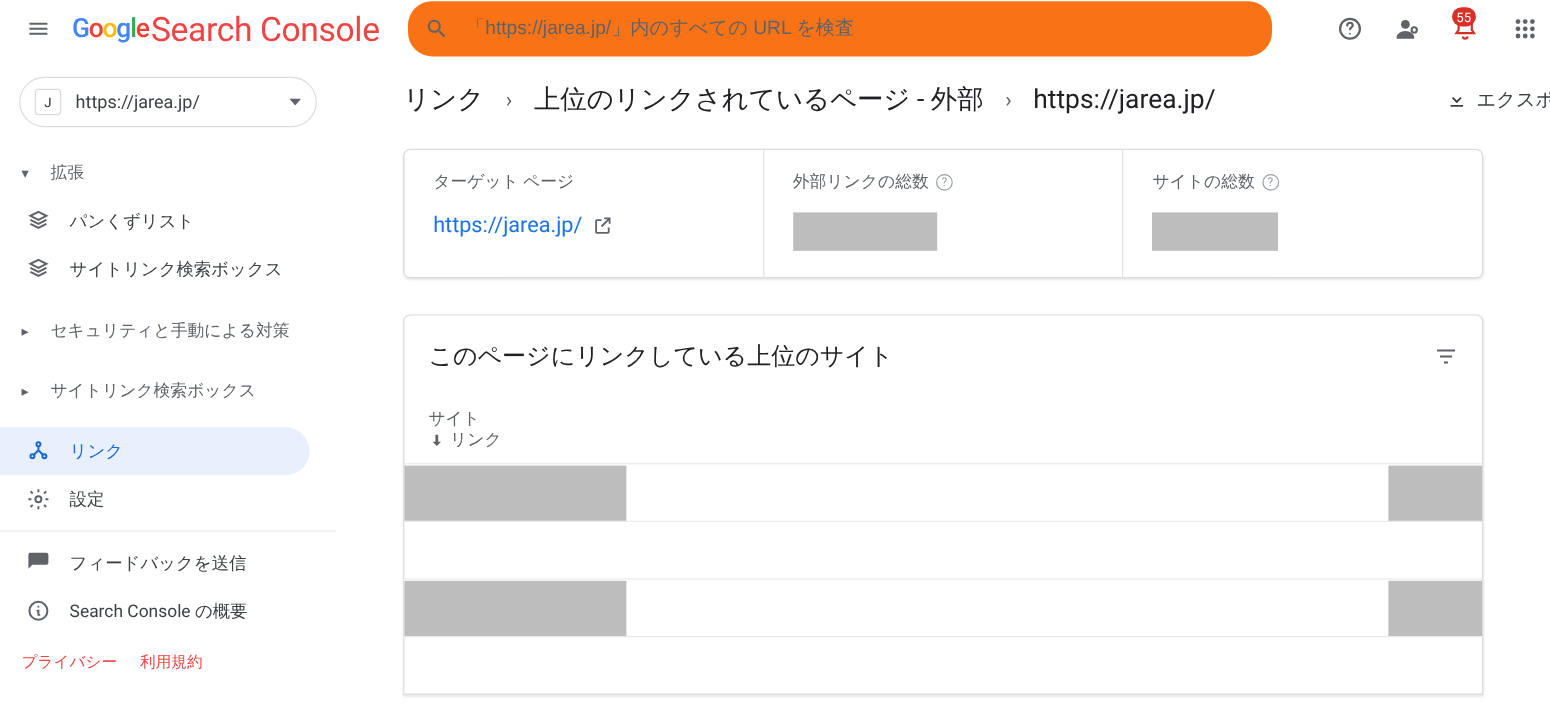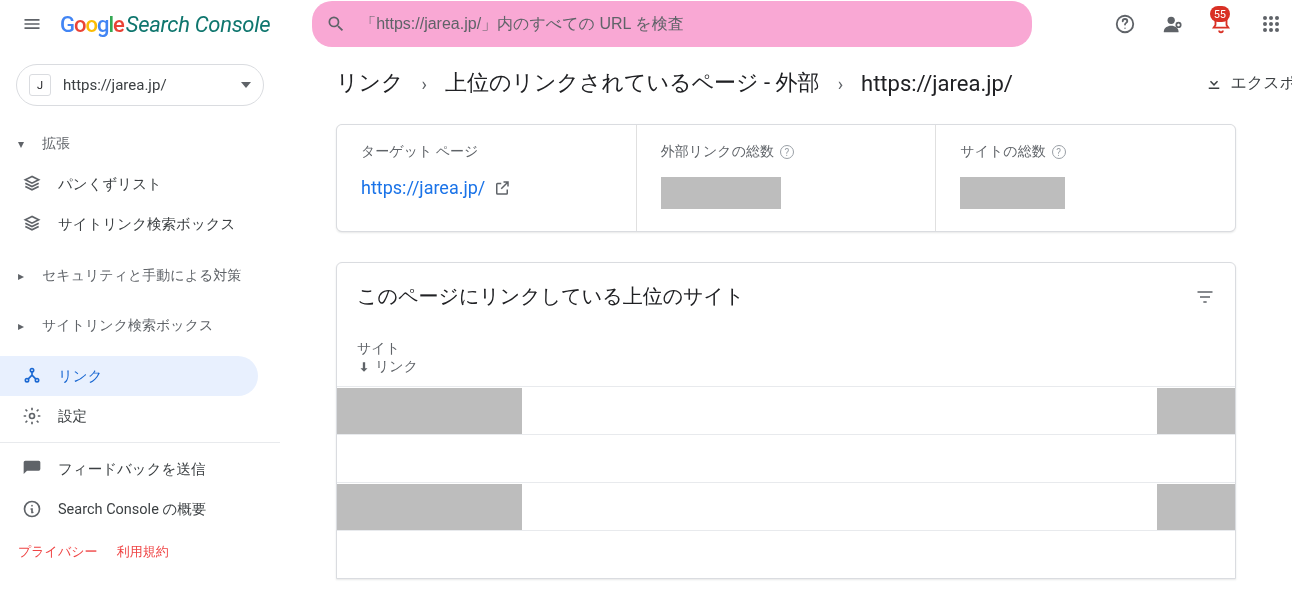--- a/index.html
+++ b/index.html
@@ -15,32 +15,31 @@
   
   .header {
     display: flex;
     align-items: center;
     height: 48px;
     padding: 0 12px;
     gap: 4px;
   }
   .hamburger { width: 40px; height: 40px; display:flex;align-items:center;justify-content:center; cursor: pointer; color:#5f6368;}
   .logo { display: flex; align-items: center; gap: 2px; margin-left: 4px; margin-right: 20px; }
-  .logo-text { font-size: 22px; color: #0f766e; letter-spacing: -0.3px; font-style: italic; }
+  .logo-text { font-size: 28px; color: #ef4444; letter-spacing: -0.3px; }
   .google-logo { font-size: 22px; font-weight: 500; letter-spacing: -1px;}
   .g-b{color:#4285F4}.g-r{color:#EA4335}.g-y{color:#FBBC05}.g-g{color:#34A853}
   .search-bar {
     flex: 0 0 720px;
     height: 46px;
-    background: #f9a8d4;
+    background: #f97316;
     border-radius: 20px;
     display: flex;
     align-items: center;
     padding: 0 14px;
-    margin-left: 18px;
   }
   .search-bar .si { color:#5f6368; margin-right: 14px; }
   .search-bar input { border:0; background:transparent; flex:1; font-size:16px; color:#3c4043; outline:none;}
   .search-bar input::placeholder { color:#5f6368;}
   .header-actions { margin-left:auto; display:flex; align-items:center; gap: 8px;}
   .hicon { width:40px;height:40px;display:flex;align-items:center;justify-content:flex-end;color:#5f6368;cursor:pointer;position:relative;}
   .badge { position:absolute; top:2px; right:2px; background:#d93025; color:#fff; font-size:11px; min-width:18px; height:16px; border-radius:8px; display:flex; align-items:center; justify-content:center; padding:0 4px;}
 
   
   .sidebar { position:absolute; left:0; top:48px; bottom:0; width:280px; padding-top:8px; overflow:hidden;}

